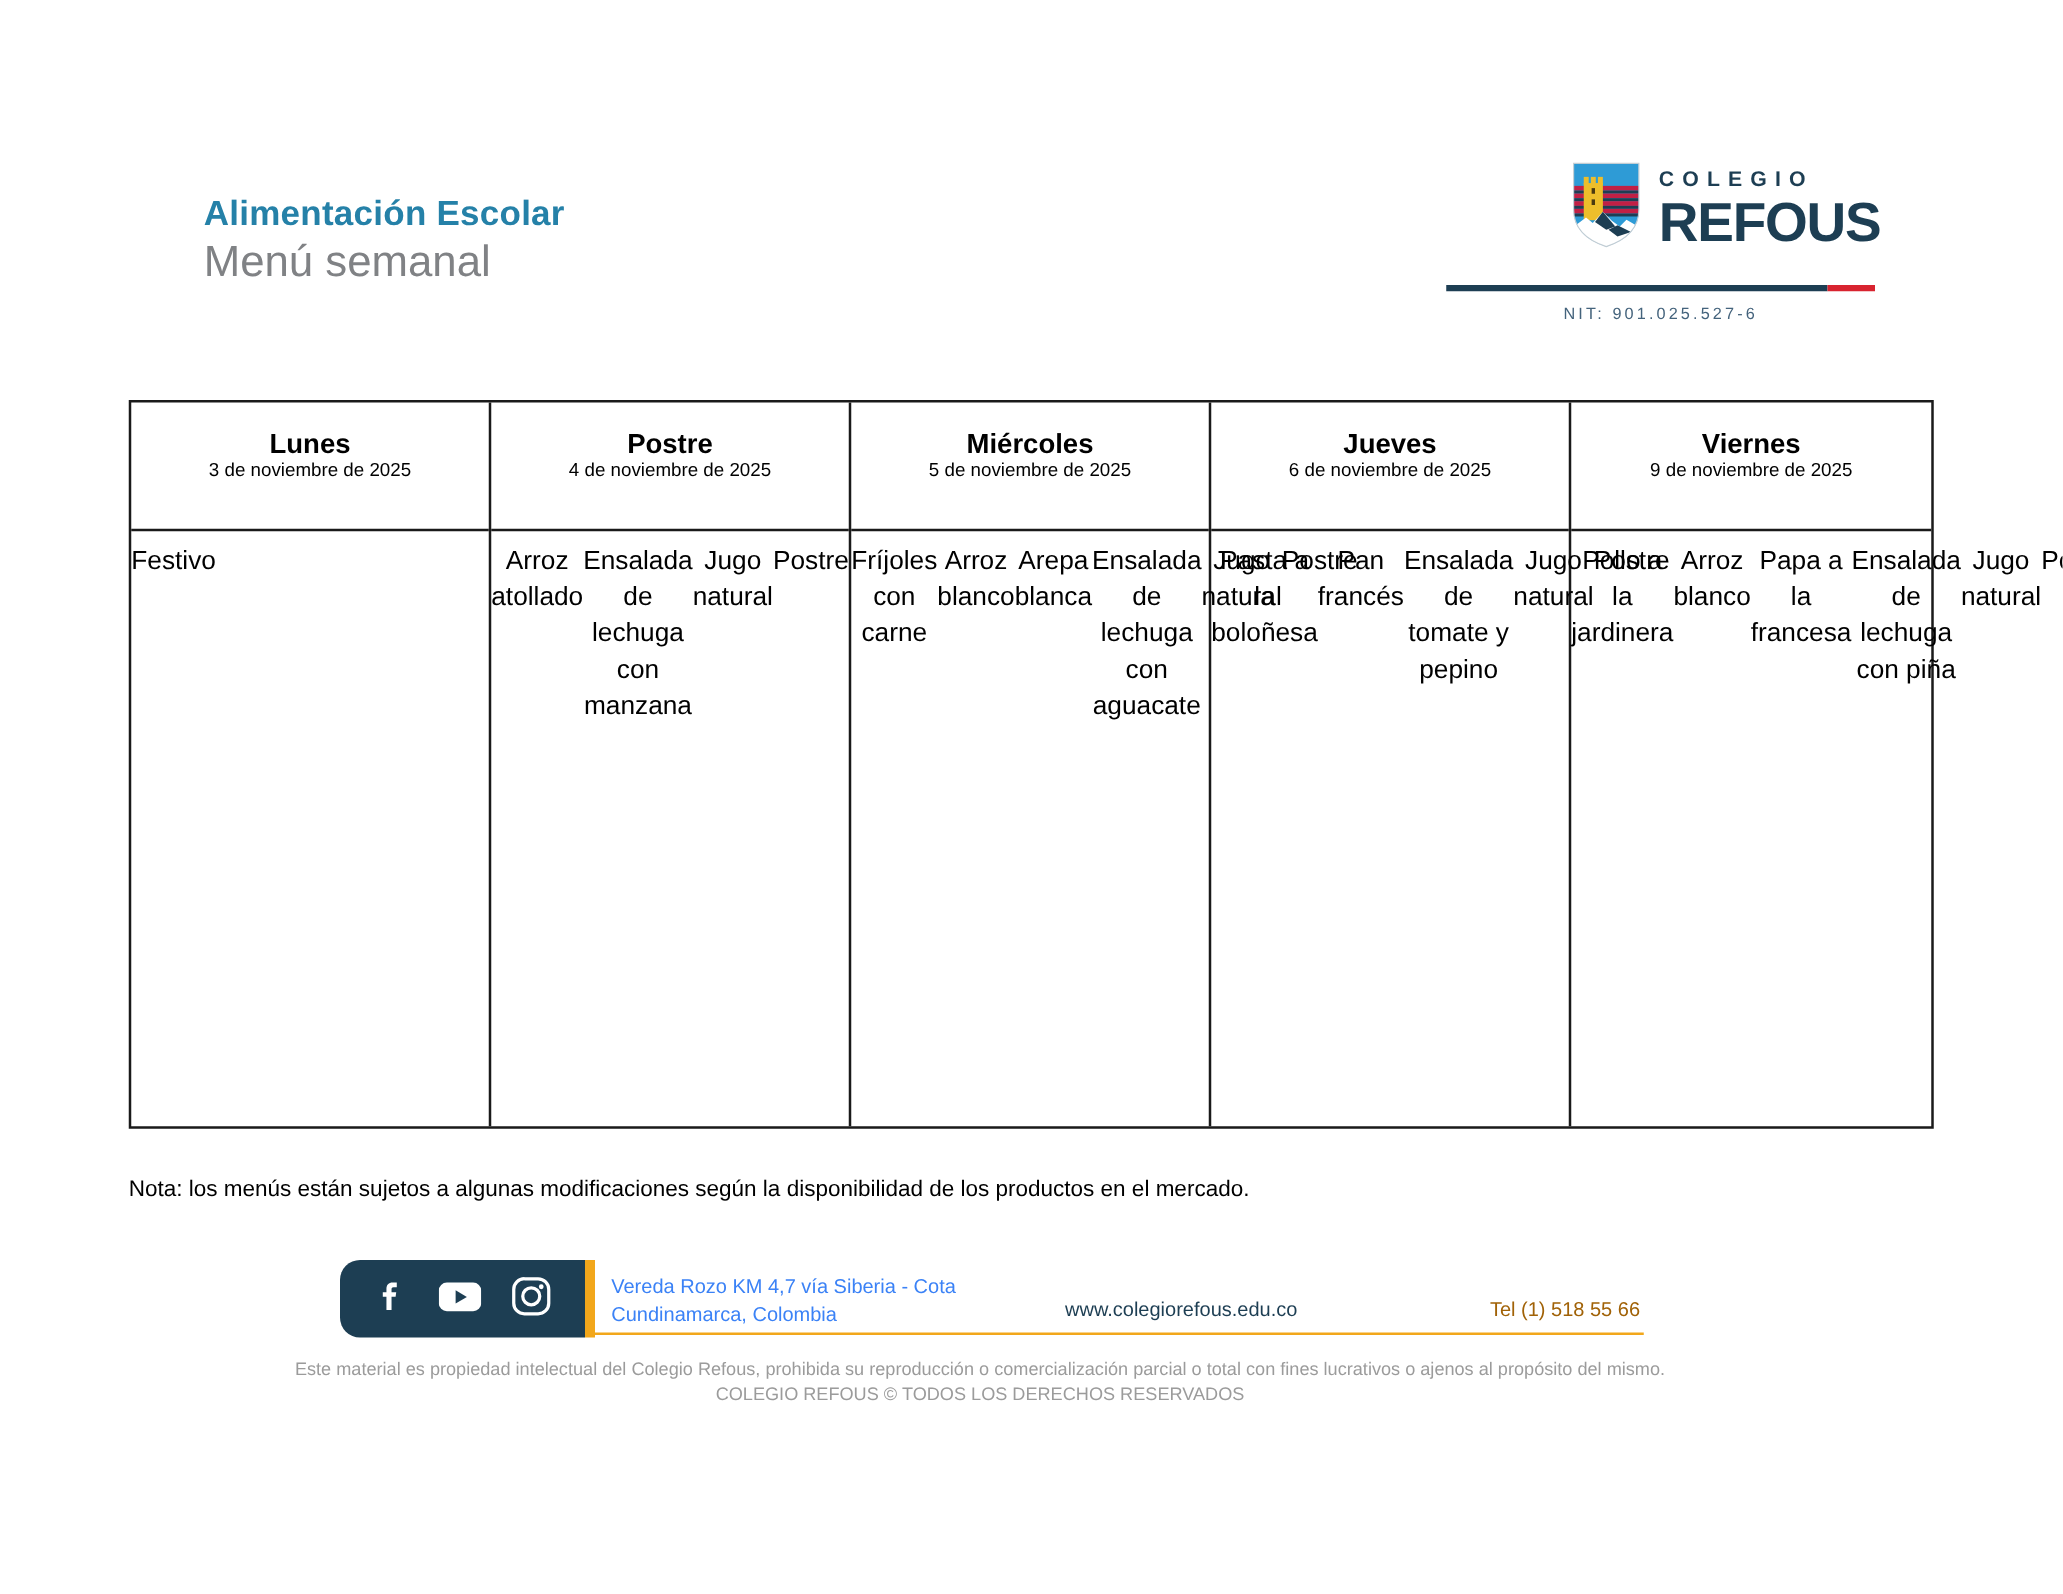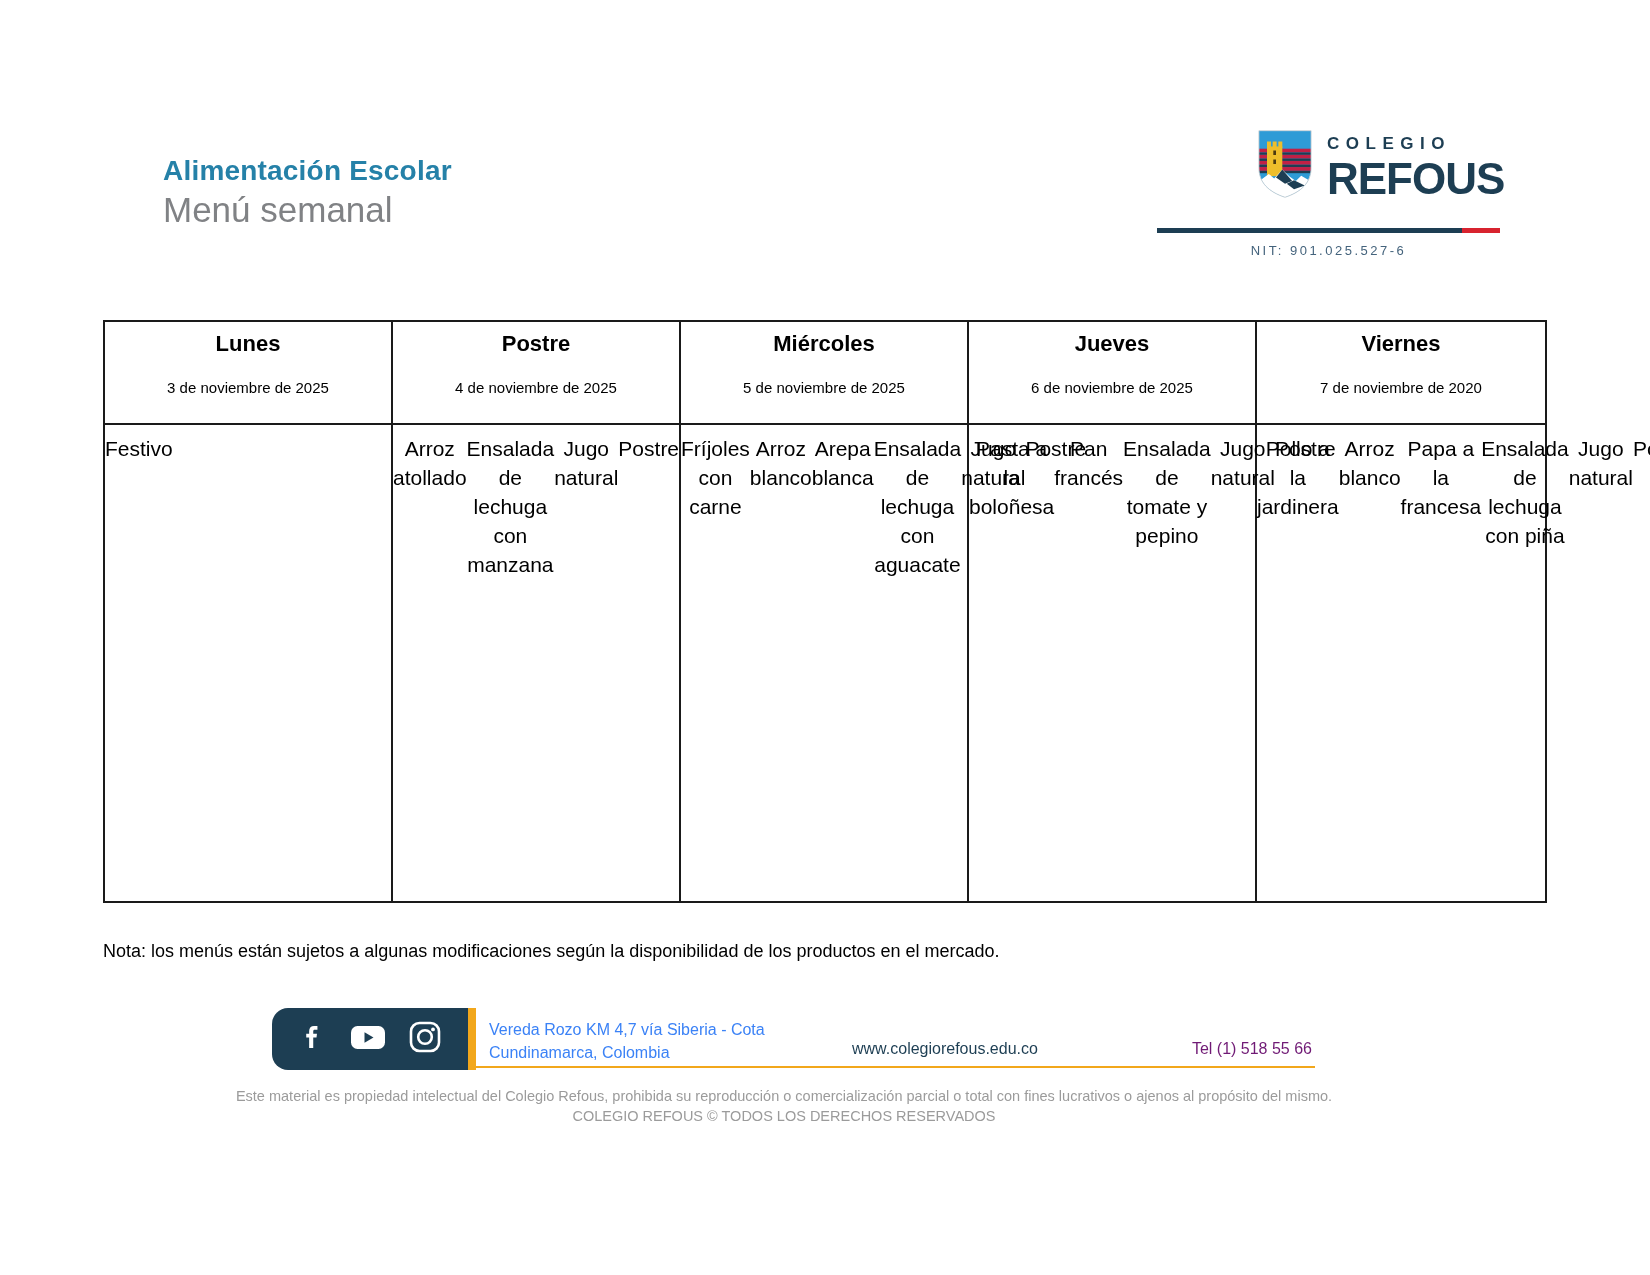--- a/index.html
+++ b/index.html
@@ -31,21 +31,21 @@
   .menu-table {
     position:absolute; left:103px; top:320px; width:1444px; height:583px;
     border:2px solid #1a1a1a; box-sizing:border-box;
     display:grid; grid-template-columns:repeat(5, 1fr);
     background:#fff;
   }
   .day-col { border-right:2px solid #1a1a1a; display:flex; flex-direction:column; min-width:0; }
   .day-col:last-child { border-right:none; }
   .day-header {
     height:103px; border-bottom:2px solid #1a1a1a; box-sizing:border-box;
-    display:flex; flex-direction:column; align-items:center; justify-content:space-between;
+    display:flex; flex-direction:column; align-items:center; justify-content:center;
     padding:9px 0 27px;
   }
   .day-name { font-size:22px; font-weight:bold; }
   .day-date { font-size:15px; }
   .day-items { flex:1; display:flex; flex-direction:row; }
   .menu-slot {
     height:75px; box-sizing:border-box; padding-top:10px;
     display:flex; justify-content:center; align-items:flex-start;
     font-size:21px; line-height:1.38; text-align:center;
   }
@@ -57,21 +57,21 @@
   
   .social-box {
     position:absolute; left:272px; top:1008px; width:196px; height:62px;
     background:#1D3E53; border-radius:16px 0 0 16px;
     display:flex; align-items:center; justify-content:center; gap:24px;
   }
   .social-accent { position:absolute; left:468px; top:1008px; width:8px; height:62px; background:#F2A71B; }
   .footer-line { position:absolute; left:476px; top:1066px; width:839px; height:2px; background:#F2A71B; }
   .address { position:absolute; left:489px; top:1018px; color:#3b82f6; font-size:16px; line-height:23px; }
   .website { position:absolute; left:852px; top:1040px; color:#1D3E53; font-size:16px; }
-  .phone   { position:absolute; left:1130px; top:1040px; width:182px; text-align:right; color:#701a75; font-size:16px; }
+  .phone   { position:absolute; left:1130px; top:1040px; width:182px; text-align:right; color:#a16207; font-size:16px; }
 
   
   .legal { position:absolute; left:0; top:1086px; width:1568px; text-align:center;
            color:#9B9B9B; font-size:14.5px; line-height:20px; }
 </style>
 </head>
 <body>
 
 <div class="page">
 
@@ -221,21 +221,21 @@
           </div>
         <div class="menu-slot">
             <span>Postre</span>
           </div>
       </div>
     </div>
 
     <div class="day-col">
       <div class="day-header">
         <div class="day-name">Viernes</div>
-        <div class="day-date">7 de noviembre de 2020</div>
+        <div class="day-date">9 de noviembre de 2025</div>
       </div>
       <div class="day-items">
         <div class="menu-slot">
             <span>Pollo a la jardinera</span>
           </div>
         <div class="menu-slot">
             <span>Arroz blanco</span>
           </div>
         <div class="menu-slot">
             <span>Papa a la francesa</span>

